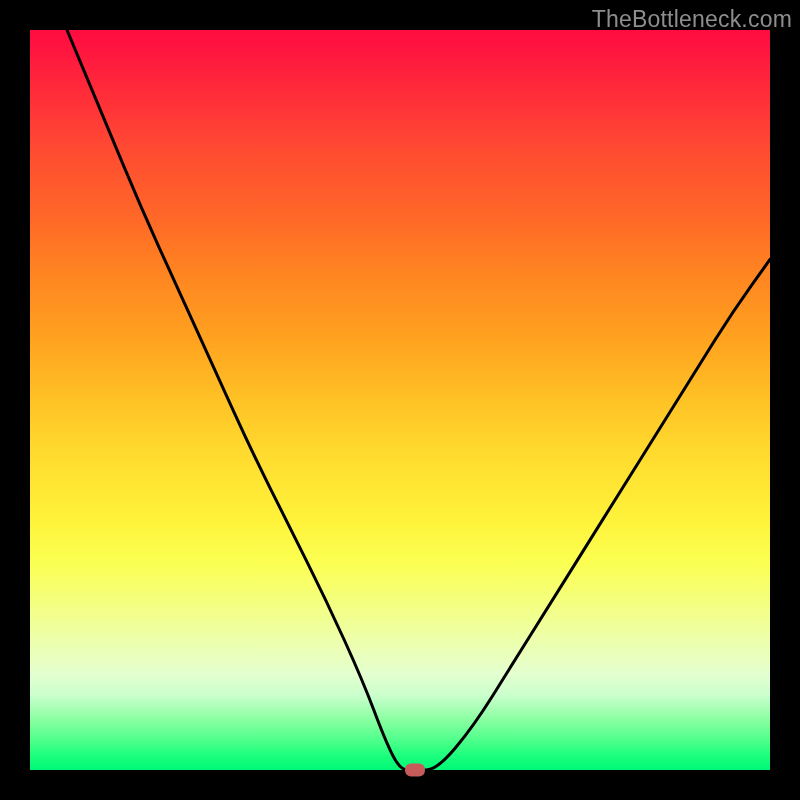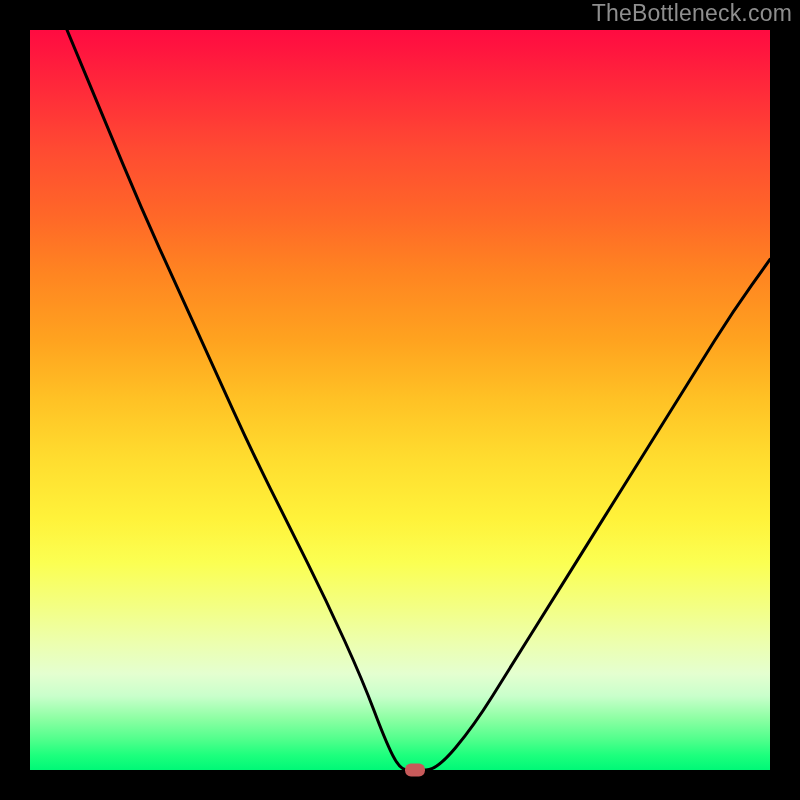--- a/index.html
+++ b/index.html
@@ -54,21 +54,21 @@
   .marker {
     position: absolute;
     width: 20px;
     height: 13px;
     border-radius: 6px;
     background: #c75a5a;
     transform: translate(-50%, -50%);
   }
   .watermark {
     position: absolute;
-    top: 0;
+    top: 6px;
     right: 8px;
     color: #8e8e8e;
     font-size: 23px;
     letter-spacing: 0.2px;
     font-family: Arial, Helvetica, sans-serif;
   }
 </style>
 </head>
 <body>
 

